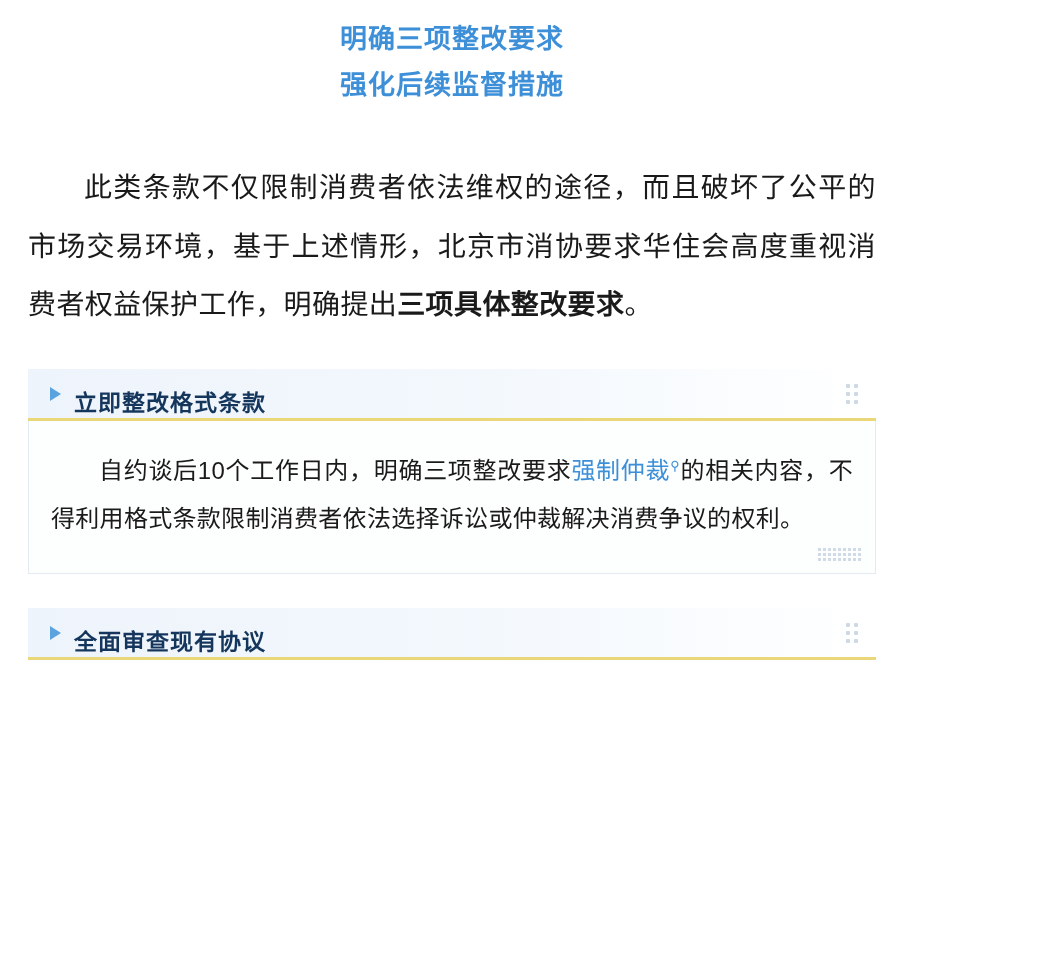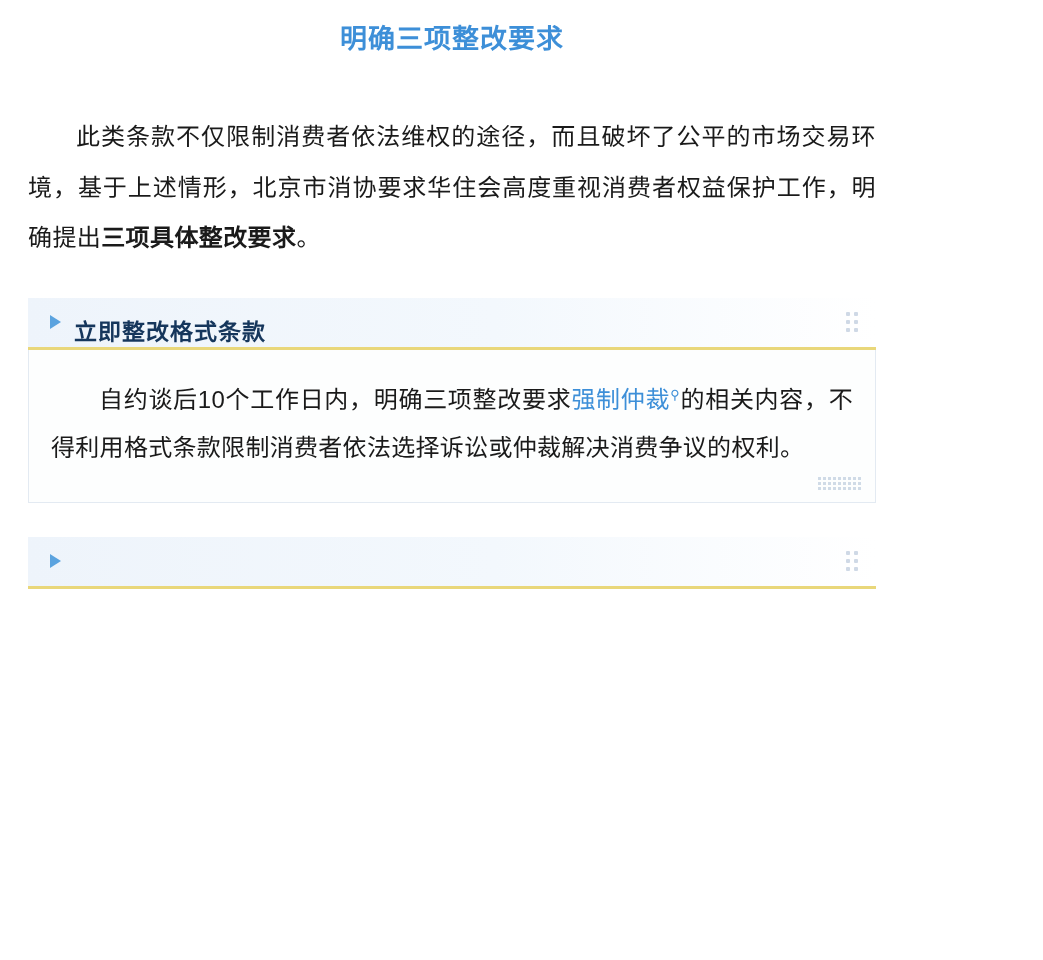--- a/index.html
+++ b/index.html
@@ -29,21 +29,21 @@
     line-height: 1.72;
     letter-spacing: 1px;
   }
   .headline .line {
     display: block;
   }
 
   
   .intro {
     margin-top: 50px;
-    font-size: 24px;
+    font-size: 28px;
     line-height: 2.1;
     color: #1a1a1a;
     text-align: justify;
     text-justify: inter-ideograph;
     text-indent: 2em;
     letter-spacing: 0.4px;
   }
   .intro b {
     font-weight: bold;
   }
@@ -141,20 +141,21 @@
     background: #c9d6e4;
   }
 </style>
 </head>
 <body>
 
 <div class="page">
 
   <div class="headline">
     <span class="line">明确三项整改要求</span>
+    <span class="line">强化后续监督措施</span>
   </div>
 
   <p class="intro"><span>此类条款不仅限制消费者依法维权的途径，而且破坏了公平的市场交易环境，基于上述情形，北京市消协要求华住会高度重视消费者权益保护工作，明确提出</span><b>三项具体整改要求</b><span>。</span></p>
 
   <div class="section">
     <div class="sec-head">
       <span class="tri"></span>
       <span class="title">立即整改格式条款</span>
       <span class="dots">
         <i></i>
@@ -195,20 +196,21 @@
           <i></i>
           <i></i>
           <i></i>
       </span>
     </div>
   </div>
 
   <div class="section">
     <div class="sec-head">
       <span class="tri"></span>
+      <span class="title">全面审查现有协议</span>
       <span class="dots">
         <i></i>
           <i></i>
           <i></i>
           <i></i>
           <i></i>
           <i></i>
       </span>
     </div>
   </div>

